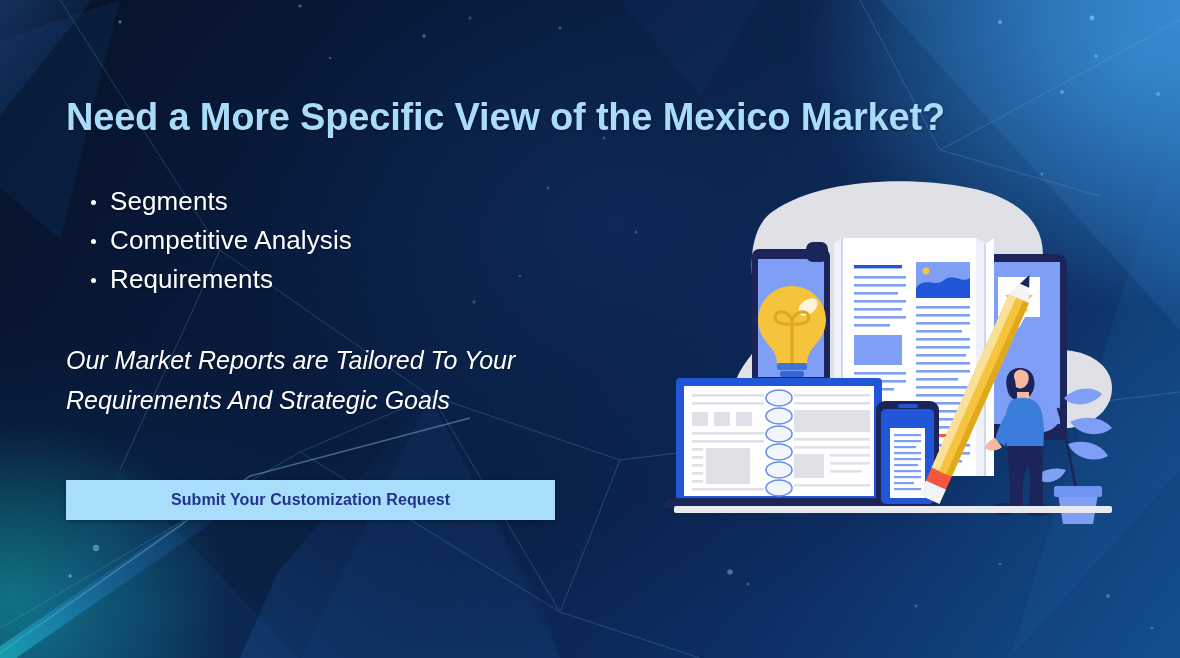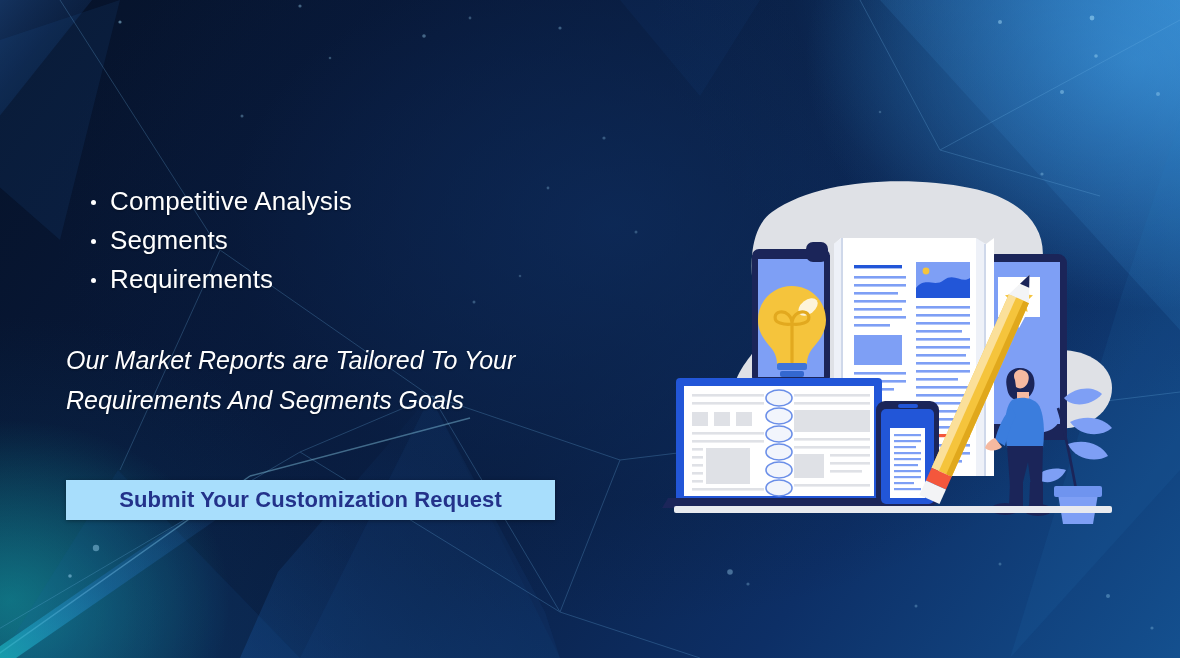--- a/index.html
+++ b/index.html
@@ -86,21 +86,21 @@
     width: 489px;
     height: 40px;
     background: #a8defc;
     border: none;
     padding: 0;
     display: flex;
     align-items: center;
     justify-content: center;
     cursor: pointer;
     font-family: "Liberation Sans", sans-serif;
-    font-size: 22px;
+    font-size: 16px;
     font-weight: bold;
     color: #23328a;
     letter-spacing: 0.1px;
     box-shadow: 0 1px 4px rgba(0,0,0,0.35);
   }
 
   
   .illustration {
     position: absolute;
     left: 660px;
@@ -202,37 +202,38 @@
         <circle cx="1000" cy="564" r="1.5" opacity="0.28"></circle>
         <circle cx="1108" cy="596" r="2.0" opacity="0.35"></circle>
         <circle cx="1152" cy="628" r="1.6" opacity="0.3"></circle>
         <circle cx="880" cy="112" r="1.3" opacity="0.25"></circle>
       </g>
     </svg>
   </div>
 
   <div class="content">
 
+    <div class="headline">Need a More Specific View of the Mexico Market?</div>
 
     <ul class="bullets">
+      <li>
+        <span class="dot"></span>
+        <span>Segments</span>
+      </li>
       <li>
         <span class="dot"></span>
         <span>Competitive Analysis</span>
       </li>
       <li>
         <span class="dot"></span>
-        <span>Segments</span>
-      </li>
-      <li>
-        <span class="dot"></span>
         <span>Requirements</span>
       </li>
     </ul>
 
-    <div class="tagline">Our Market Reports are Tailored To Your Requirements And Segments Goals</div>
+    <div class="tagline">Our Market Reports are Tailored To Your Requirements And Strategic Goals</div>
 
     <button class="cta">Submit Your Customization Request</button>
   </div>
 
   <div class="illustration">
     <svg viewBox="0 0 470 352">
       <defs>
         <clipPath id="clipLeftTablet">
             <rect x="98" y="83" width="66" height="118" rx="2"></rect>
           </clipPath>

